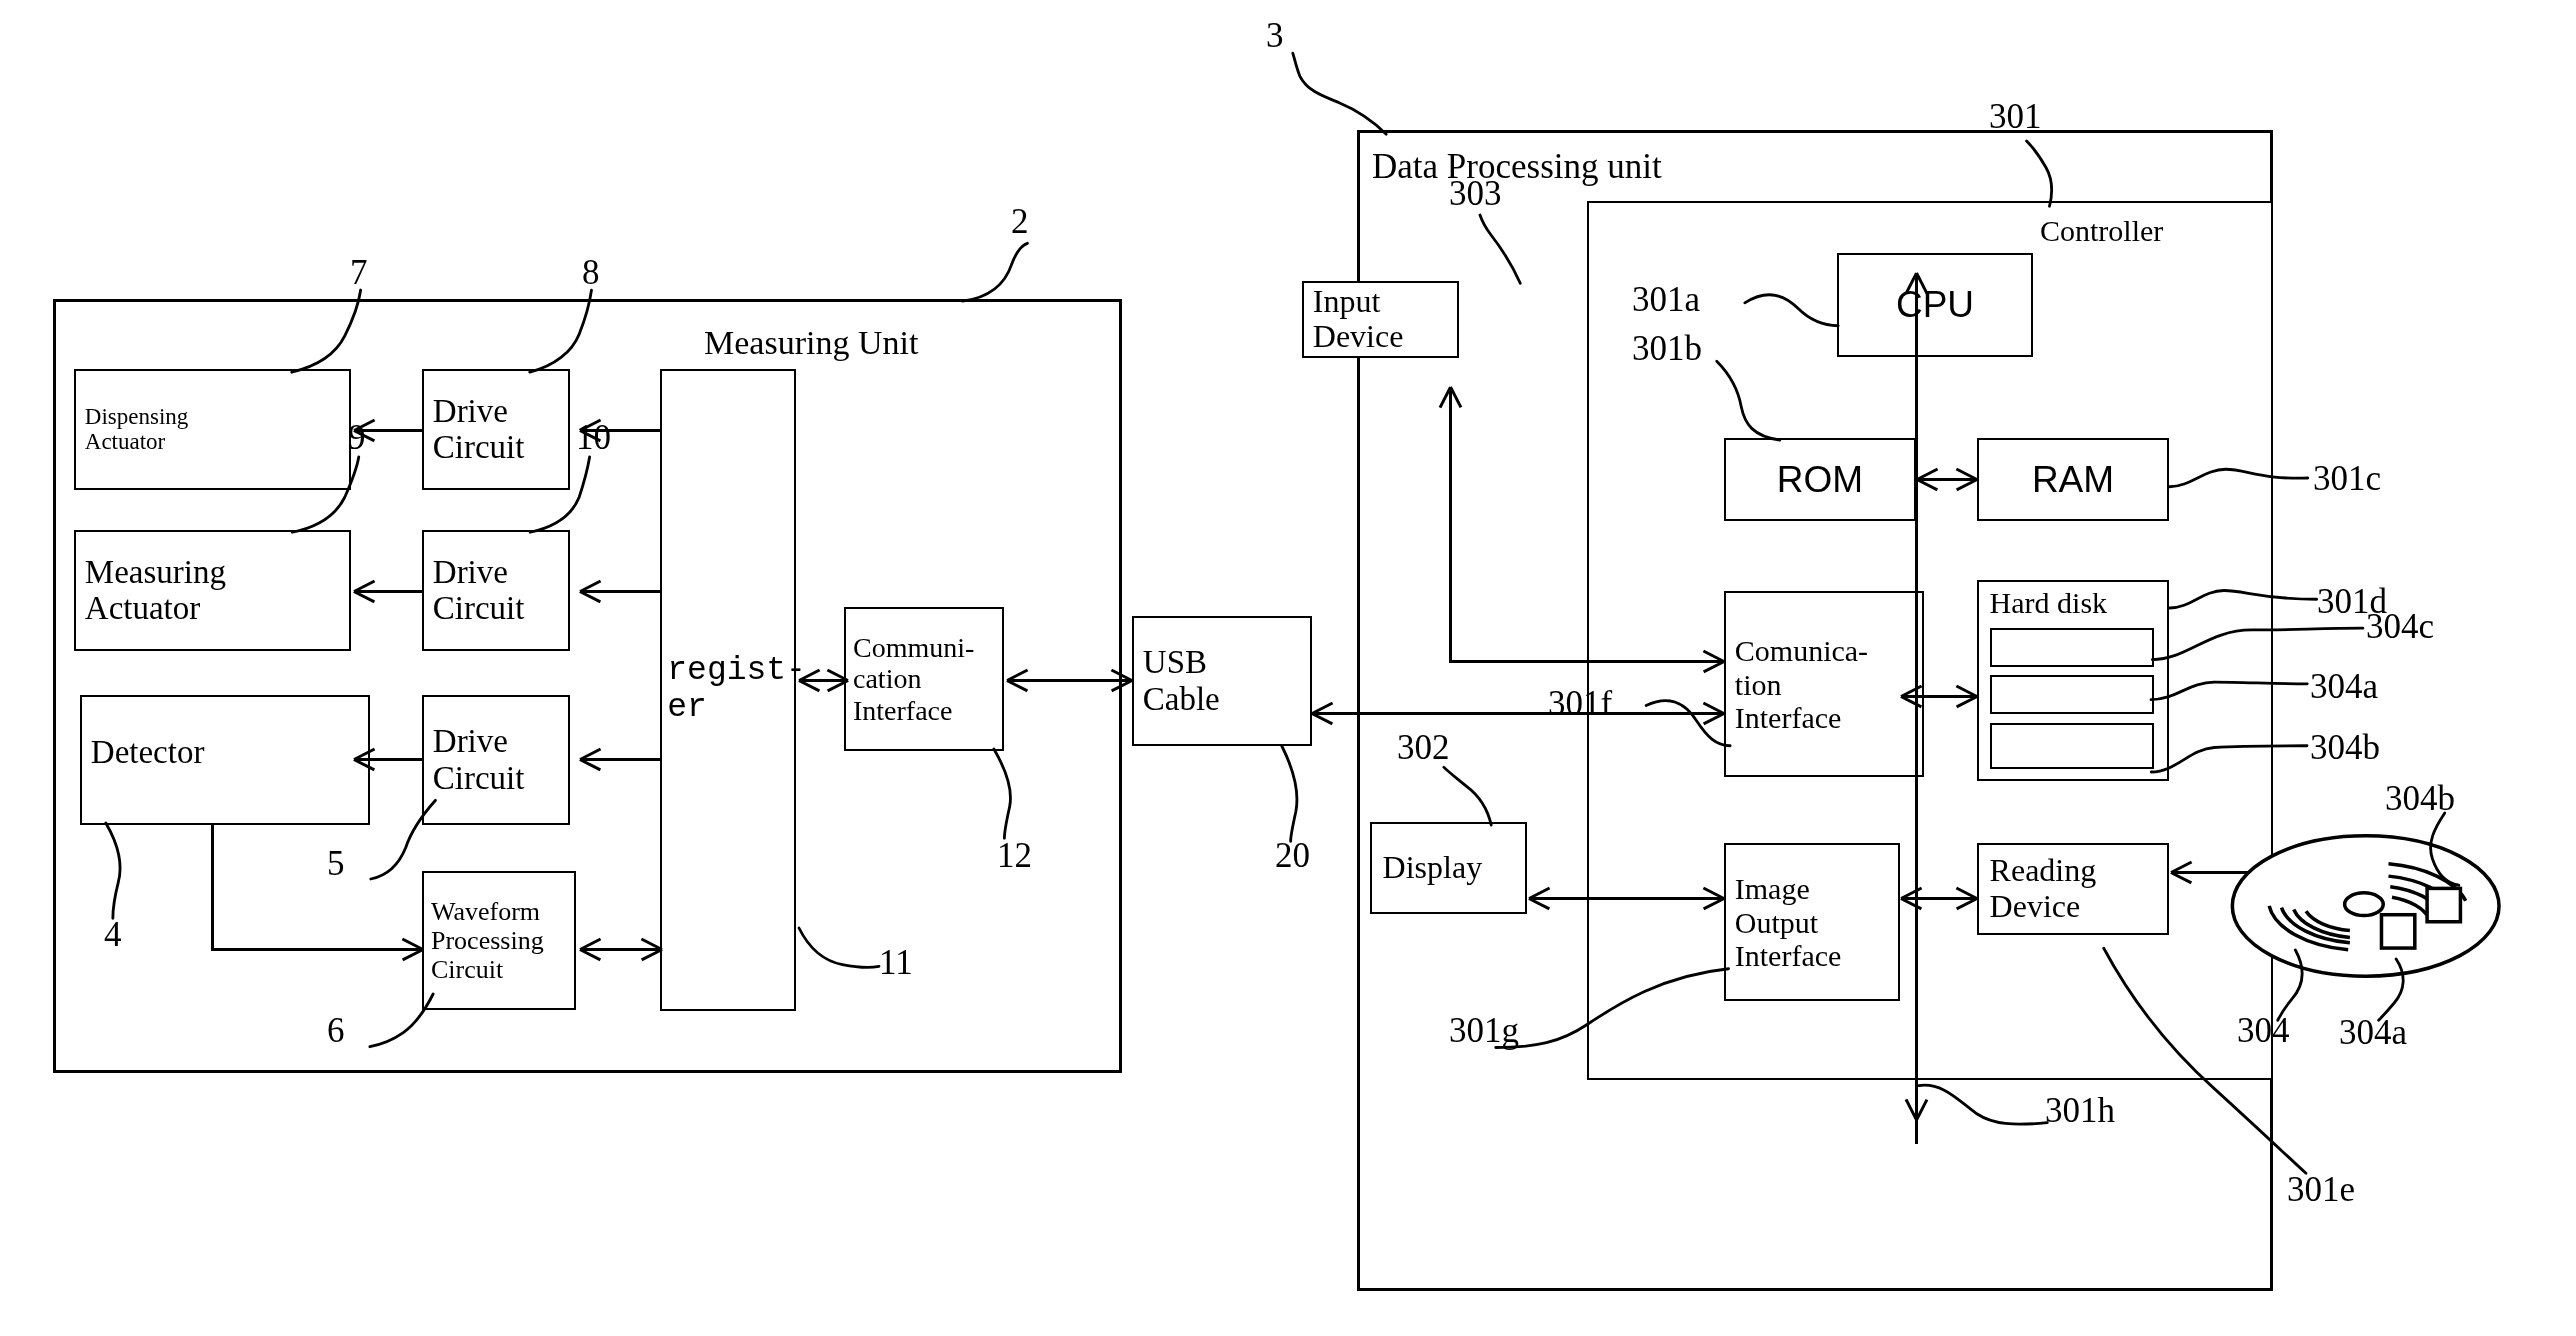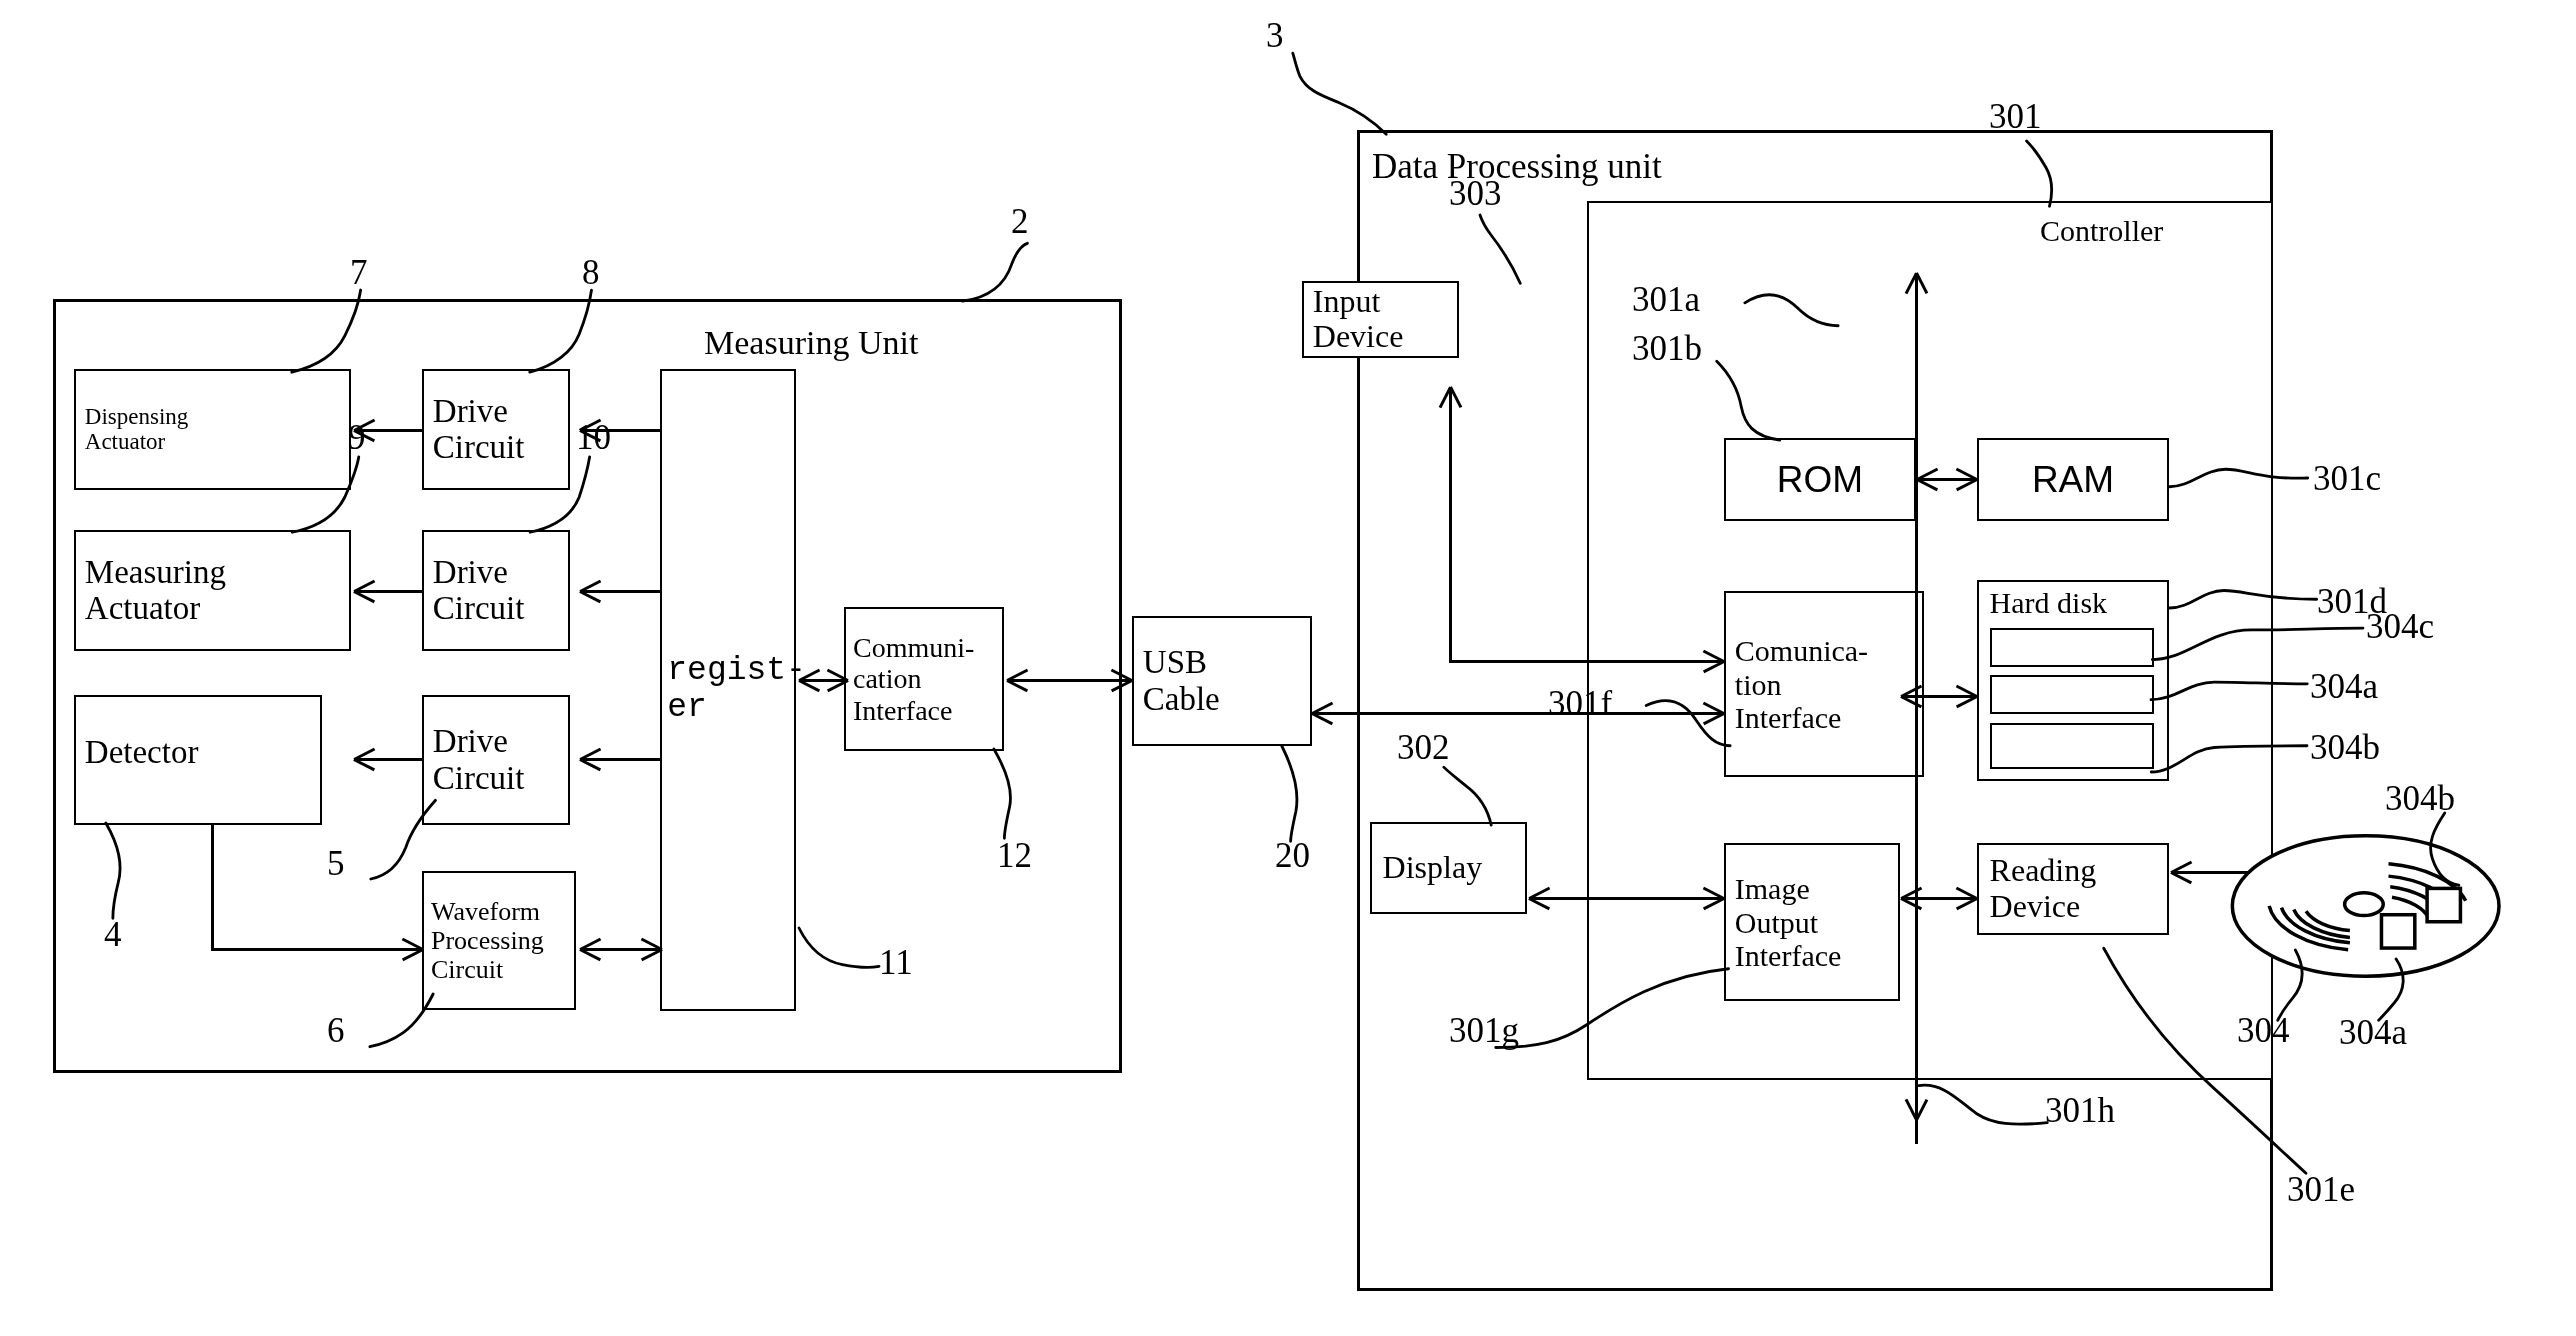--- a/index.html
+++ b/index.html
@@ -97,21 +97,21 @@
 
   <div class="box" style="left:422px;top:530px;width:148px;height:121px;">
     <div class="btxt f38" style="font-size:33px;">Drive
 Circuit</div>
   </div>
   <svg class="leader" style="left:528px;top:457px;width:97px;height:77px;" viewBox="0 0 110 88" width="97" height="77">
     <path d="M2,86 C30,80 50,66 58,46 C64,28 68,12 70,0"></path>
   </svg>
   <div class="ref" style="left:576px;top:418px;">10</div>
 
-  <div class="box" style="left:74px;top:695px;width:248px;height:130px;">
+  <div class="box" style="left:80px;top:695px;width:290px;height:130px;">
     <div class="btxt f38" style="font-size:33px;top:37px;transform:none;">Detector</div>
   </div>
   <svg class="leader" style="left:104px;top:823px;width:53px;height:97px;" viewBox="0 0 60 110" width="53" height="97">
     <path d="M2,0 C16,24 22,46 16,68 C12,84 10,96 10,108"></path>
   </svg>
   <div class="ref" style="left:104px;top:915px;">4</div>
 
   <div class="box" style="left:422px;top:695px;width:148px;height:130px;">
     <div class="btxt f38" style="font-size:33px;">Drive
 Circuit</div>
@@ -220,20 +220,23 @@
   <div class="ref" style="left:1397px;top:728px;">302</div>
 
   <div class="box" style="left:1587px;top:201px;width:686px;height:879px;"></div>
   <div class="label f34" style="left:2040px;top:215px;">Controller</div>
 
   <svg class="leader" style="left:2023px;top:141px;width:53px;height:67px;" viewBox="0 0 60 76" width="53" height="67">
     <path d="M30,74 C34,58 34,44 26,30 C18,16 10,6 4,0"></path>
   </svg>
   <div class="ref" style="left:1989px;top:97px;">301</div>
 
+  <div class="box" style="left:1837px;top:253px;width:196px;height:104px;">
+    <div class="btxt c sans" style="font-size:37px;">CPU</div>
+  </div>
   <svg class="leader" style="left:1743px;top:287px;width:97px;height:44px;" viewBox="0 0 110 50" width="97" height="44">
     <path d="M2,18 C24,4 44,6 62,24 C76,38 92,44 108,44"></path>
   </svg>
   <div class="ref" style="left:1632px;top:280px;">301a</div>
 
   <div class="box" style="left:1724px;top:438px;width:192px;height:83px;">
     <div class="btxt c sans" style="font-size:37px;">ROM</div>
   </div>
   <svg class="leader" style="left:1715px;top:361px;width:70px;height:81px;" viewBox="0 0 80 92" width="70" height="81">
     <path d="M2,0 C16,14 26,30 30,52 C34,72 44,86 74,90"></path>

